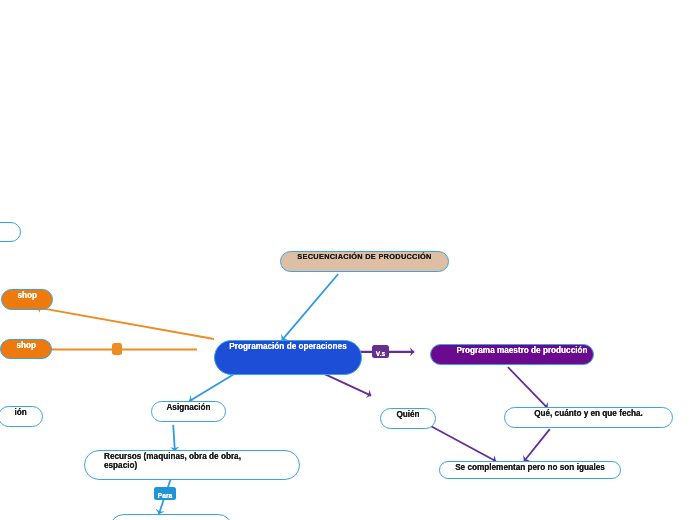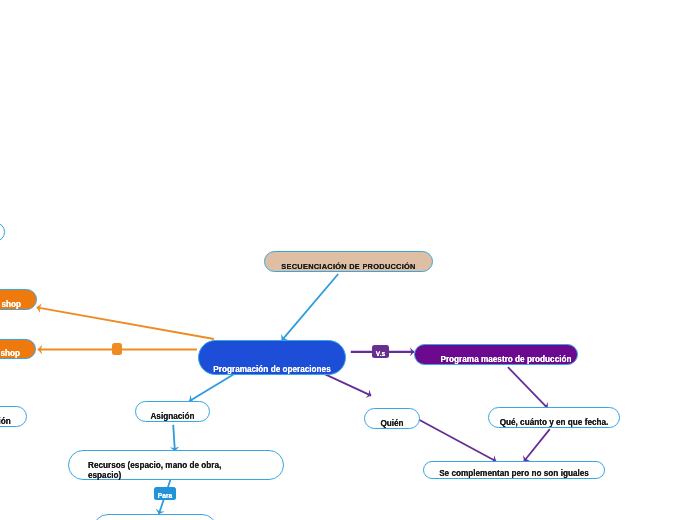--- a/index.html
+++ b/index.html
@@ -1,23 +1,23 @@
 <!DOCTYPE html>
 <html><head>
 <meta charset="utf-8">
 <style>
   html,body{margin:0;padding:0;}
   body{width:696px;height:520px;background:#ffffff;overflow:hidden;
        font-family:"Liberation Sans",sans-serif;
        -webkit-font-smoothing:antialiased;}
   #canvas{position:relative;width:696px;height:520px;overflow:hidden;background:#fff;}
   svg.edges{position:absolute;left:0;top:0;width:696px;height:520px;}
-  .node{position:absolute;box-sizing:border-box;display:flex;align-items:flex-end;
+  .node{position:absolute;box-sizing:border-box;display:flex;align-items:flex-start;
         justify-content:center;text-align:center;border-radius:999px;
-        border:1.7px solid #3aa5e3;z-index:5;}
+        border:1.7px solid #3aa5e3;z-index:5;margin-left:16px;}
   .node .lbl{display:block;font-weight:bold;line-height:1.18;font-size:8.2px;
              position:relative;top:1px;}
   .dark .lbl{color:#1d1d1d;text-shadow:0 0 0.45px #1d1d1d;}
   .light .lbl{color:#ffffff;text-shadow:0 0 0.45px #ffffff;}
   .badge{position:absolute;box-sizing:border-box;display:flex;align-items:center;
          justify-content:center;border-radius:2.5px;z-index:6;}
   .badge .lbl{font-weight:bold;color:#fff;font-size:6.6px;line-height:1;
               position:relative;top:2.4px;text-shadow:0 0 0.4px #fff;}
 </style>
 </head>
@@ -81,26 +81,26 @@
   </div>
 
   <div class="node dark" style="left:135px;top:401px;width:75px;height:21px;background:#ffffff;">
     <span class="lbl">Asignación</span>
   </div>
 
   <div class="node dark" style="left:364px;top:408px;width:56px;height:21px;background:#ffffff;">
     <span class="lbl">Quién</span>
   </div>
 
-  <div class="node dark" style="left:488px;top:407px;width:132px;height:21px;background:#ffffff;">
+  <div class="node dark" style="left:488px;top:407px;width:169px;height:21px;background:#ffffff;">
     <span class="lbl">Qué, cuánto y en que fecha.</span>
   </div>
 
   <div class="node dark" style="left:68px;top:450px;width:216px;height:30px;background:#ffffff;justify-content:flex-start;padding:0 0 0 19px;">
-    <span class="lbl" style="text-align:left;width:146px;line-height:9.4px;">Recursos (espacio, mano de obra, espacio)</span>
+    <span class="lbl" style="text-align:left;width:146px;line-height:9.4px;">Recursos (maquinas, obra de obra, espacio)</span>
   </div>
 
   <div class="node dark" style="left:423px;top:461px;width:182px;height:18px;background:#ffffff;">
     <span class="lbl">Se complementan pero no son iguales</span>
   </div>
 
   <div class="node dark" style="left:92.7px;top:513.7px;width:124px;height:30px;background:#ffffff;">
     <span class="lbl"></span>
   </div>
 

